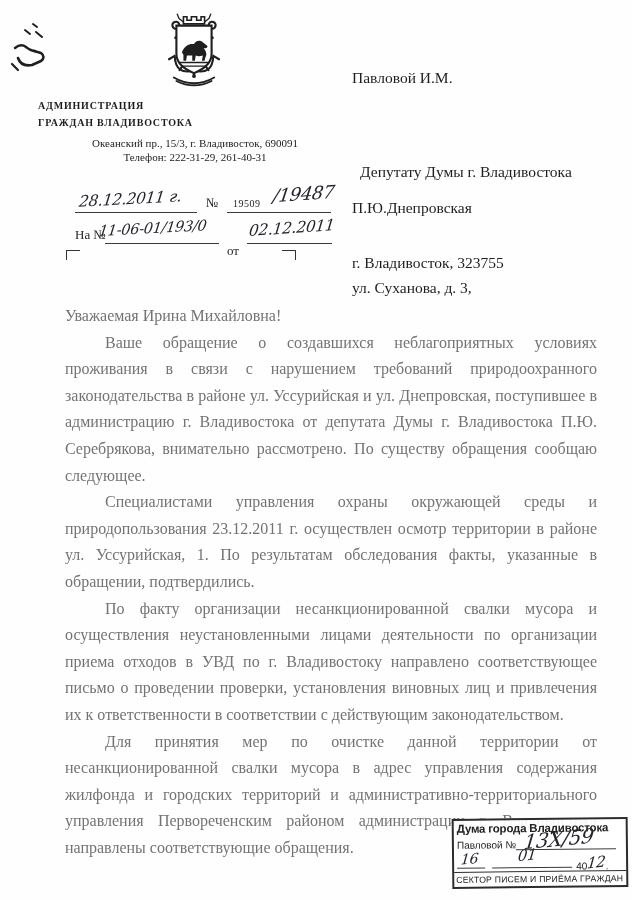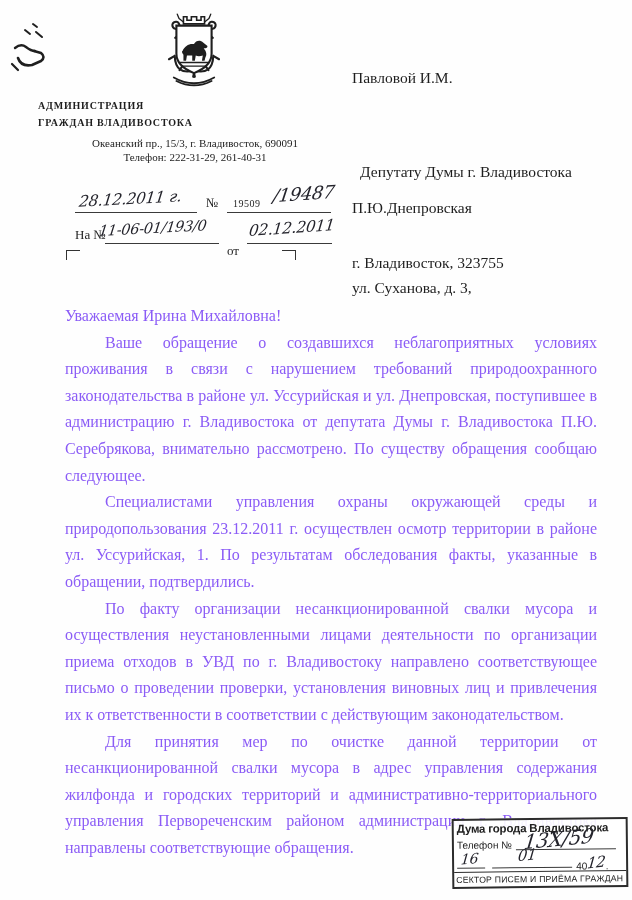--- a/index.html
+++ b/index.html
@@ -41,21 +41,21 @@
   
   .addressee{position:absolute;left:352px;top:62px;width:250px;font-size:15.5px;line-height:19px;}
   .addr-line{position:absolute;left:0;white-space:nowrap;}
   .addr-copy{top:6px;}
   .addr-position{top:100px;margin-left:8px;}
   .addr-name{top:136px;}
   .addr-street{top:172px;margin-top:44px;}
   .addr-city{top:191px;}
   
   .letter-body{position:absolute;left:65px;top:303px;width:532px;
-    font-size:16px;line-height:26.6px;text-align:justify;text-align-last:left;color:#8b5cf6;}
+    font-size:16px;line-height:26.6px;text-align:justify;text-align-last:left;color:#737373;}
   .salutation{text-align:center;}
   .letter-body p{margin:0;text-indent:40px;}
   
   .stamp{position:absolute;left:452px;top:818px;width:172px;background:rgba(255,255,255,0.92);
     border:2px solid #2c2c2c;font-family:"Liberation Sans", sans-serif;color:#222;
     transform:rotate(-0.6deg);}
   .stamp-org{font-weight:bold;font-size:11.5px;padding:2px 3px 0 3px;white-space:nowrap;letter-spacing:-0.2px;}
   .stamp-incoming{position:relative;height:17px;font-size:10px;padding:3px 3px 0 3px;}
   .stamp-incoming .lbl{position:absolute;left:3px;top:5px;}
   .inc-blank{position:absolute;left:62px;top:0;width:100px;height:15px;}
@@ -156,21 +156,21 @@
     <div class="salutation">Уважаемая Ирина Михайловна!</div>
     <p>Ваше обращение о создавшихся неблагоприятных условиях проживания в связи с нарушением требований природоохранного законодательства в районе ул. Уссурийская и ул. Днепровская, поступившее в администрацию г. Владивостока от депутата Думы г. Владивостока П.Ю. Серебрякова, внимательно рассмотрено. По существу обращения сообщаю следующее.</p>
     <p>Специалистами управления охраны окружающей среды и природопользования 23.12.2011 г. осуществлен осмотр территории в районе ул. Уссурийская, 1. По результатам обследования факты, указанные в обращении, подтвердились.</p>
     <p>По факту организации несанкционированной свалки мусора и осуществления неустановленными лицами деятельности по организации приема отходов в УВД по г. Владивостоку направлено соответствующее письмо о проведении проверки, установления виновных лиц и привлечения их к ответственности в соответствии с действующим законодательством.</p>
     <p>Для принятия мер по очистке данной территории от несанкционированной свалки мусора в адрес управления содержания жилфонда и городских территорий и административно-территориального управления Первореченским районом администрации г. Владивостока направлены соответствующие обращения.</p>
   </div>
 
   <div class="stamp">
     <div class="stamp-org">Дума города Владивостока</div>
     <div class="stamp-incoming">
-      <span class="lbl">Телефон №</span>
+      <span class="lbl">Павловой №</span>
       <span class="inc-blank blank">
         <span class="hw hw-incnum">13Х/59</span>
       </span>
     </div>
     <div class="stamp-dateline">
       <span class="day-blank blank">
         <span class="hw hw-day">16</span>
       </span>
       <span class="month-blank blank">
         <span class="hw hw-month">01</span>

